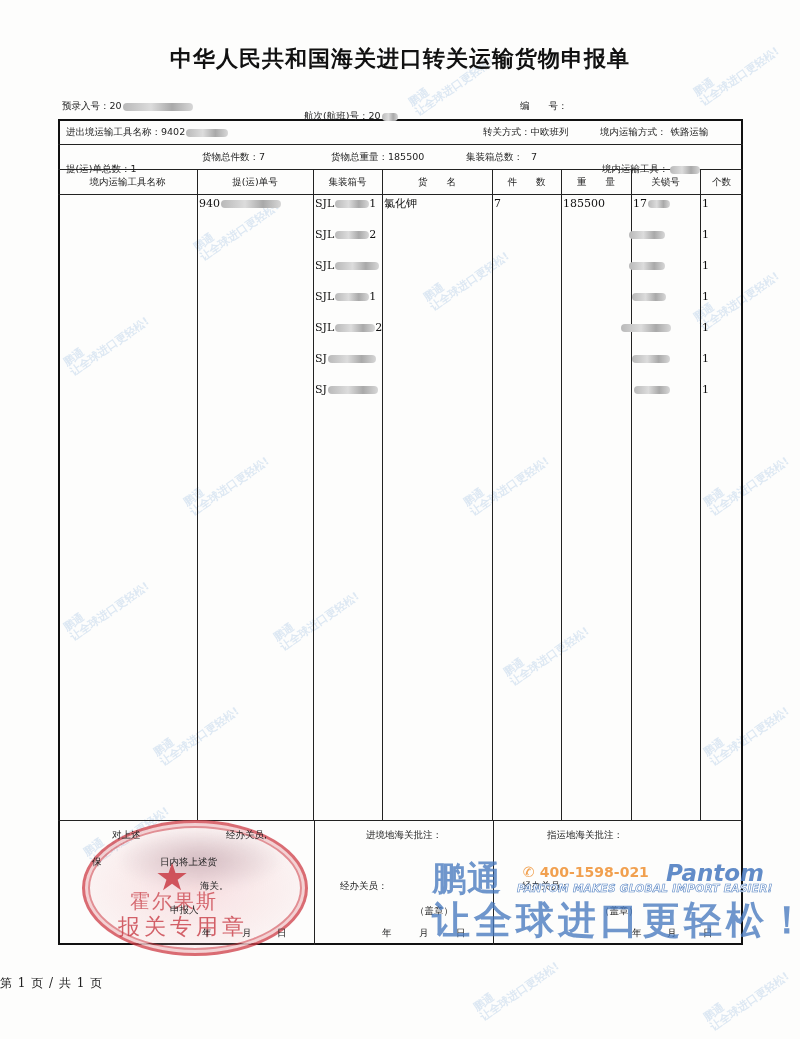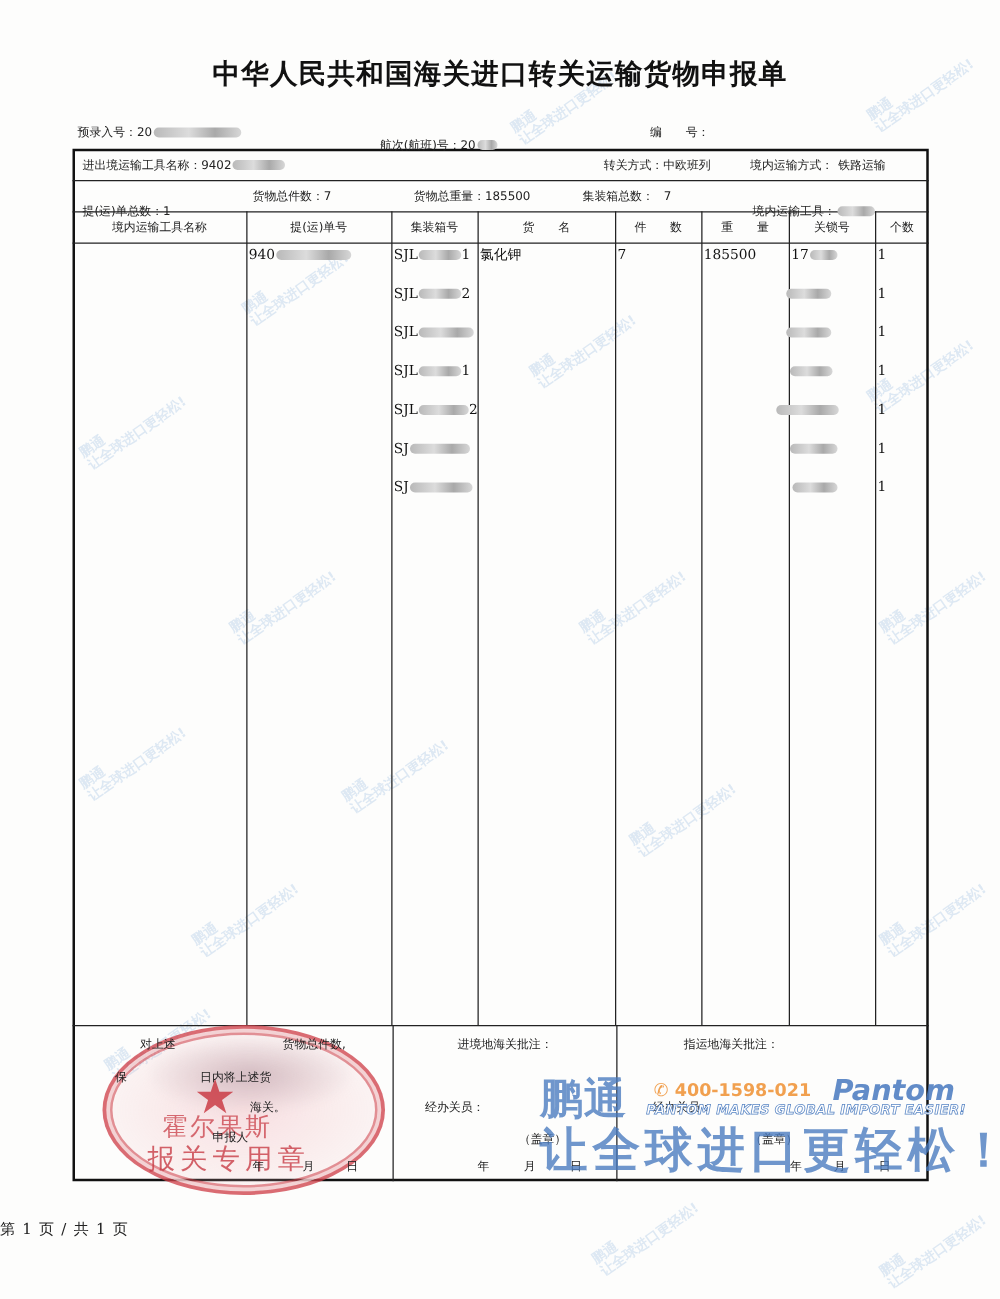--- a/index.html
+++ b/index.html
@@ -230,21 +230,21 @@
 <div class="abs cell" style="left:315px;top:383px;"><span>SJ</span><span class="blur" style="width:50px"></span><span></span></div>
 <div class="abs cell" style="left:633px;top:383px;"><span></span><span class="blur" style="width:36px"></span></div>
 <div class="abs cell" style="left:702px;top:383px;">1</div>
 
 <div class="abs stamp"></div>
 <div class="abs stamp-smear"></div>
 <div class="abs stamp-star">★</div>
 <div class="abs stamp-text1">霍尔果斯</div>
 <div class="abs stamp-text2">报关专用章</div>
 
-<div class="abs sig" style="left:112px;top:829px;">对上述　　　　　　　　　货物总件数,</div>
+<div class="abs sig" style="left:112px;top:829px;">对上述　　　　　　　　　经办关员,</div>
 <div class="abs sig" style="left:92px;top:856px;">保</div>
 <div class="abs sig" style="left:160px;top:856px;">日内将上述货</div>
 <div class="abs sig" style="left:200px;top:880px;">海关。</div>
 <div class="abs sig" style="left:170px;top:904px;">申报人</div>
 <div class="abs sig" style="left:202px;top:927px;">年</div>
 <div class="abs sig" style="left:242px;top:927px;">月</div>
 <div class="abs sig" style="left:277px;top:927px;">日</div>
 
 <div class="abs sig" style="left:366px;top:829px;">进境地海关批注：</div>
 <div class="abs sig" style="left:340px;top:880px;">经办关员：</div>

